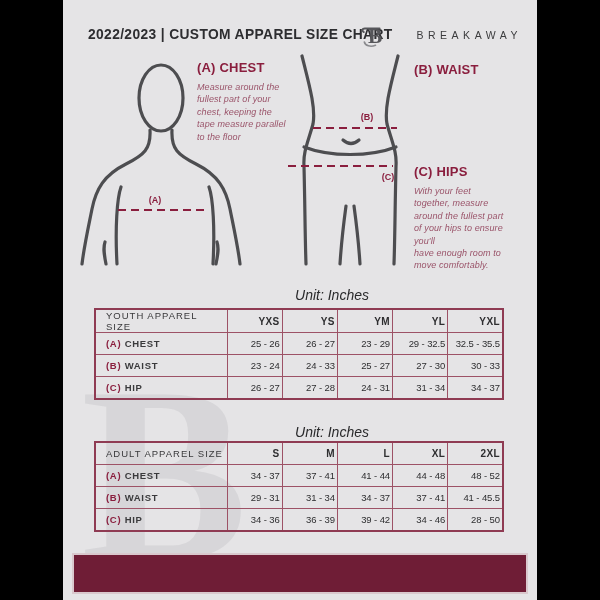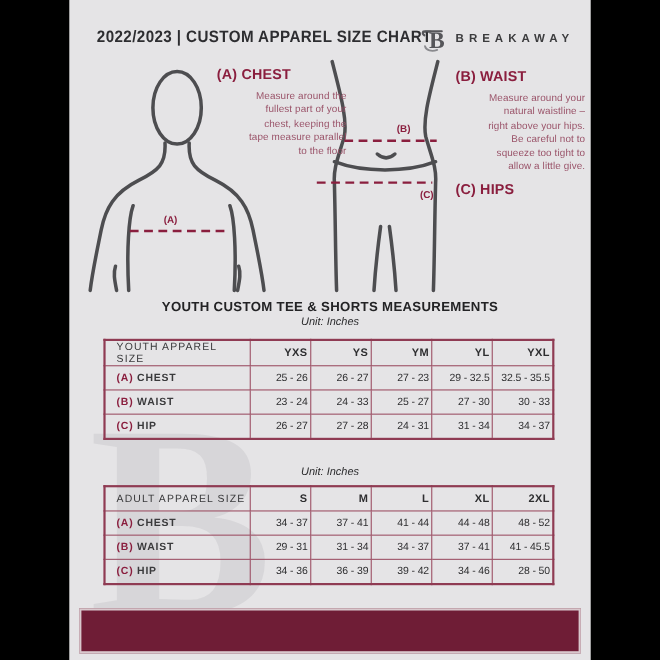--- a/index.html
+++ b/index.html
@@ -18,35 +18,35 @@
     font-family:"Liberation Sans",sans-serif;color:var(--ink);
   }
   .content{position:absolute;left:63px;top:0;width:474px;height:600px;background:var(--bg);}
   .layer{position:absolute;z-index:1;}
   
   .header-title{
     left:25px;top:25px;font-size:15px;font-weight:bold;letter-spacing:.4px;
     color:#2d2d30;transform:scaleX(.92);transform-origin:left center;white-space:nowrap;
   }
   .brand{right:15px;top:20px;display:flex;align-items:center;gap:5px;}
-  .brand-name{font-size:10.5px;font-weight:bold;letter-spacing:4.5px;color:#3c3c3e;}
+  .brand-name{font-size:10.5px;font-weight:normal;letter-spacing:4.5px;color:#3c3c3e;margin-left:25px;}
   
   .instr-heading{font-size:13px;font-weight:bold;color:var(--maroon);letter-spacing:.2px;}
   .instr-body{
-    font-size:9px;color:var(--maroon-soft);line-height:1.38;
-    white-space:pre-line;letter-spacing:.1px;text-align:right;
+    font-size:9px;font-style:italic;color:var(--maroon-soft);line-height:1.38;
+    white-space:pre-line;letter-spacing:.1px;
   }
   
   svg{overflow:visible;display:block;}
   .outline{fill:none;stroke:var(--body-stroke);stroke-width:3.2;stroke-linecap:round;}
   .dash{fill:none;stroke:var(--maroon);stroke-width:2.2;stroke-dasharray:8 5;}
   .svg-label{font-family:"Liberation Sans",sans-serif;font-size:9px;font-weight:bold;fill:var(--maroon);}
   
   .section-title{left:0;width:474px;text-align:center;font-size:12px;font-weight:bold;letter-spacing:.3px;color:#232325;}
-  .unit{left:0;width:474px;text-align:center;font-size:10px;font-style:italic;color:#2a2a2c;}
+  .unit{left:0;width:538px;text-align:center;font-size:14px;font-style:italic;color:#2a2a2c;}
   
   table.size-table{
     left:31px;width:410px;border-collapse:collapse;table-layout:fixed;
     border:2px solid var(--tbl-border-dark);background:transparent;
   }
   table.size-table th,table.size-table td{
     border:1.3px solid var(--tbl-border);height:21px;padding:0 2px;
     font-size:9.5px;text-align:right;color:#2e2e30;letter-spacing:-.1px;
   }
   table.size-table th{font-weight:bold;font-size:10px;letter-spacing:.4px;}
@@ -110,30 +110,30 @@
     </svg>
 
     <div class="instr-heading layer" style="left:134px;top:60px">(A) CHEST</div>
     <div class="instr-body layer" style="left:134px;top:81px;width:118px">Measure around the
 fullest part of your
 chest, keeping the
 tape measure parallel
 to the floor</div>
 
     <div class="instr-heading layer" style="left:351px;top:62px">(B) WAIST</div>
-    <div class="instr-body layer" style="left:351px;top:83px;width:118px">Measure around your
-natural waistline –
-right above your hips.
-Be careful not to
-squeeze too tight to
-allow a little give.</div>
 
     <div class="instr-heading layer" style="left:351px;top:164px">(C) HIPS</div>
-
-    <div class="section-title layer" style="top:272px">YOUTH CUSTOM TEE &amp; SHORTS MEASUREMENTS</div>
+    <div class="instr-body layer" style="left:351px;top:185px;width:120px">With your feet
+together, measure
+around the fullest part
+of your hips to ensure
+you'll
+have enough room to
+move comfortably.</div>
+
     <div class="unit layer" style="top:287px">Unit: Inches</div>
     <table class="size-table layer" style="top:308px">
         <colgroup>
           <col style="width: 132px;">
           <col>
           <col>
           <col>
           <col>
           <col>
         </colgroup>
@@ -145,21 +145,21 @@
             <th>YM</th>
             <th>YL</th>
             <th>YXL</th>
           </tr>
         </thead>
         <tbody>
           <tr>
             <td class="rowlabel"><span class="prefix">(A)</span> CHEST</td>
             <td>25 - 26</td>
             <td>26 - 27</td>
-            <td>27 - 23</td>
+            <td>23 - 29</td>
             <td>29 - 32.5</td>
             <td>32.5 - 35.5</td>
           </tr>
           <tr>
             <td class="rowlabel"><span class="prefix">(B)</span> WAIST</td>
             <td>23 - 24</td>
             <td>24 - 33</td>
             <td>25 - 27</td>
             <td>27 - 30</td>
             <td>30 - 33</td>

